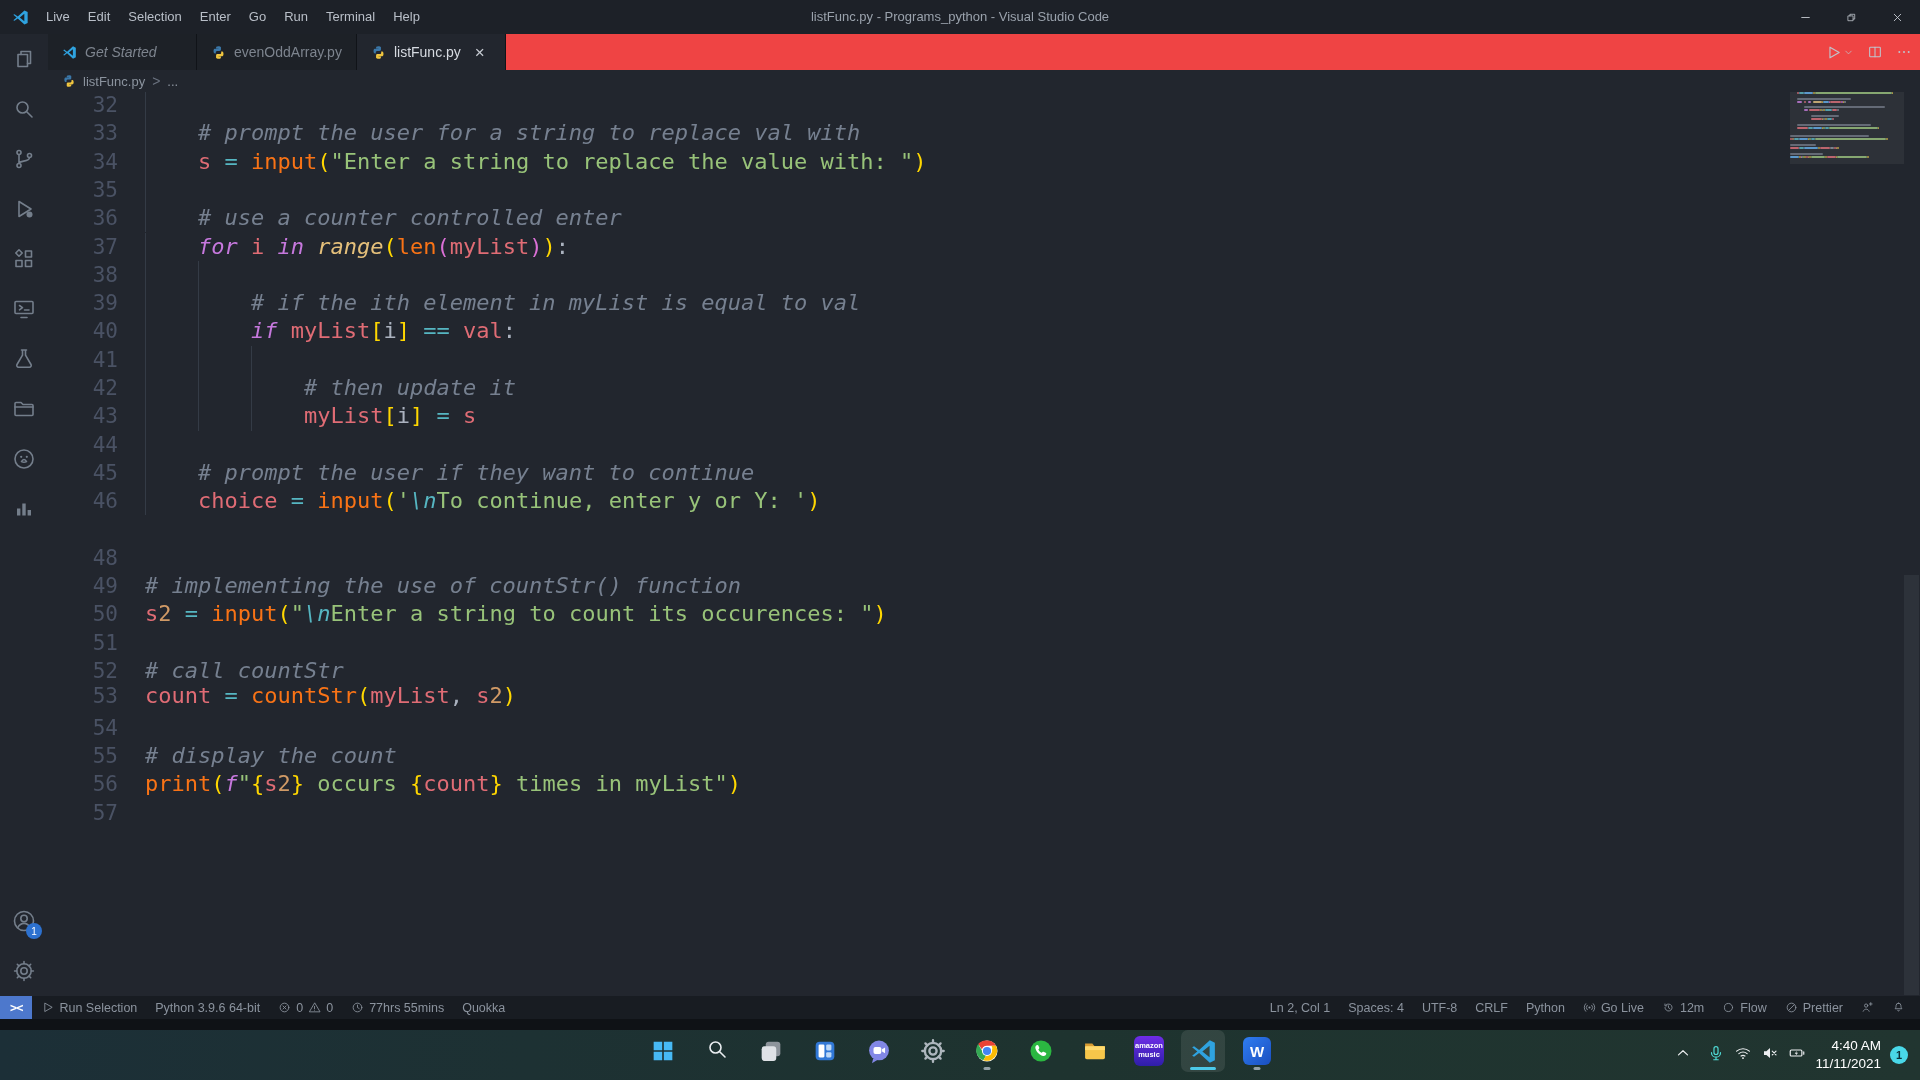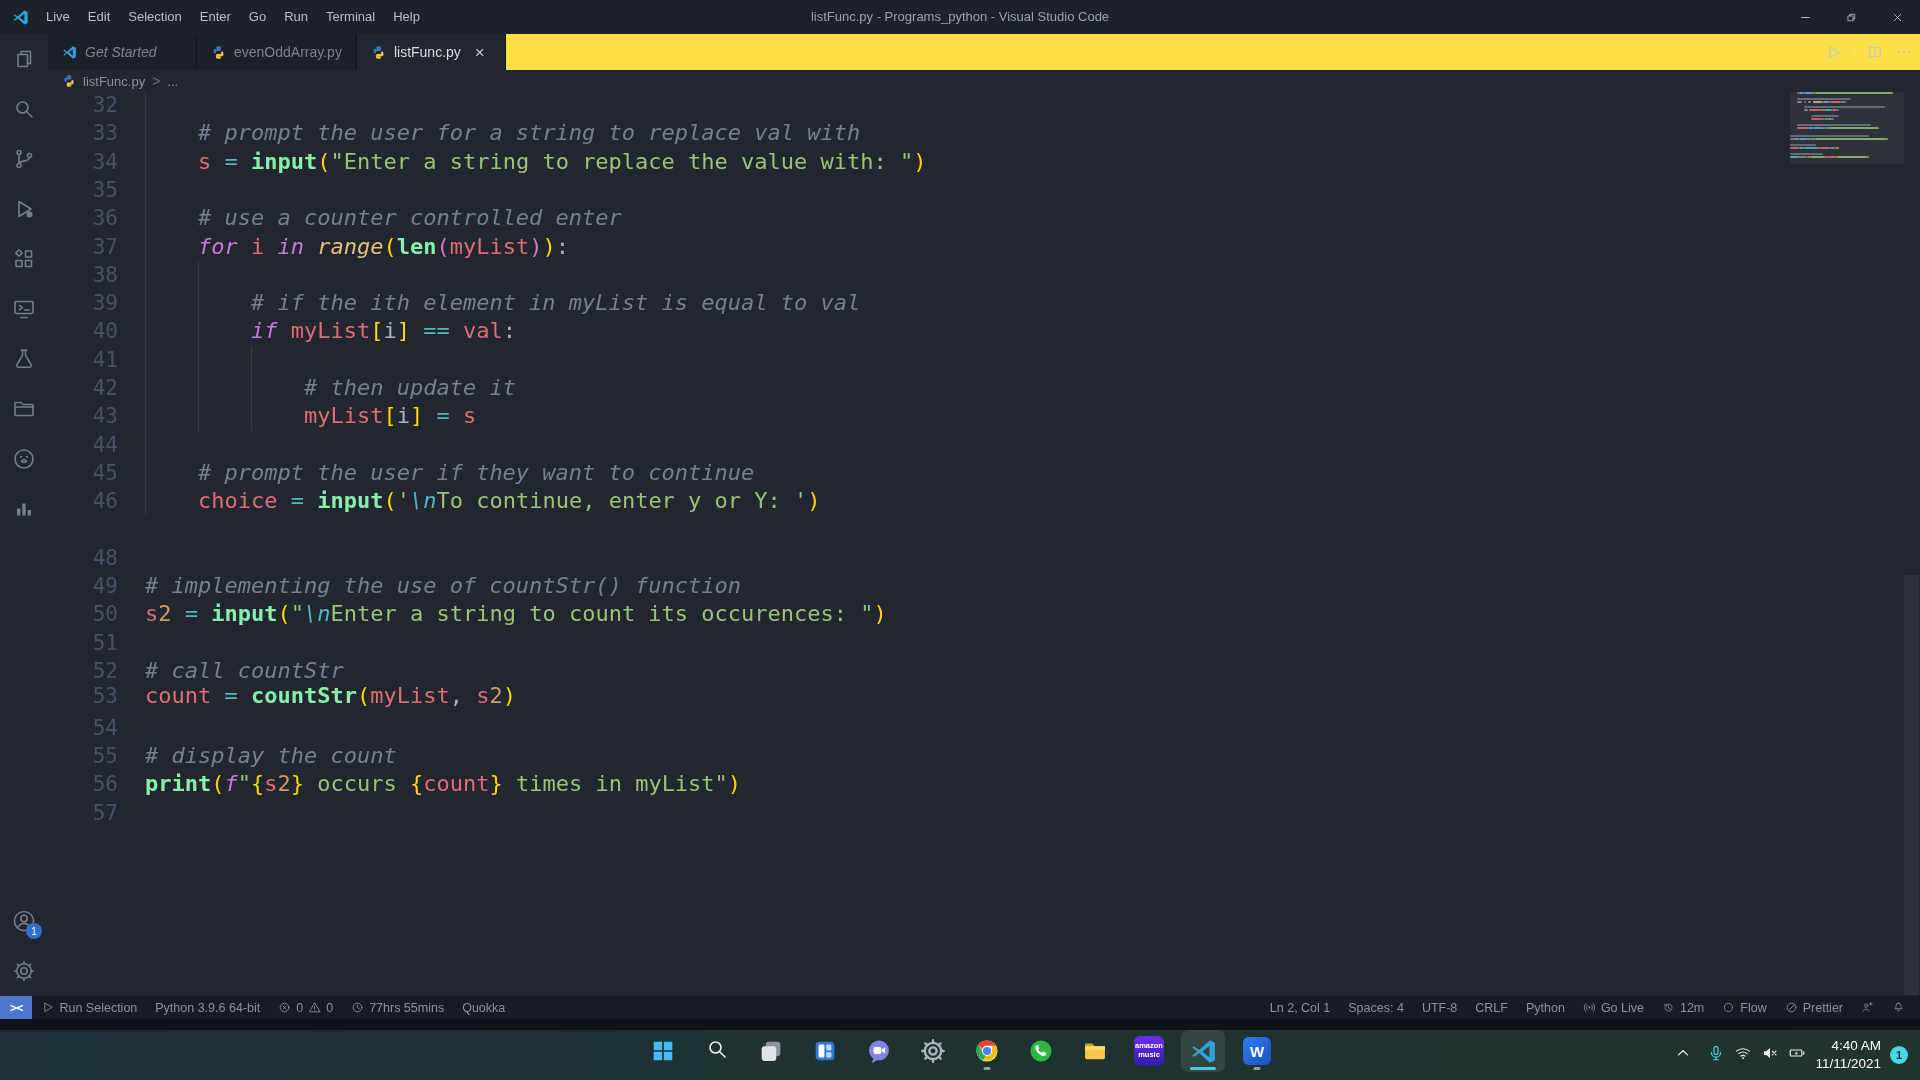--- a/index.html
+++ b/index.html
@@ -17,21 +17,21 @@
   .win-btn{width:46px;height:34px;display:flex;align-items:center;justify-content:center;color:#ccd2d9;}
 
   
   .activitybar{position:absolute;left:0;top:34px;width:48px;bottom:84px;background:#22262e;z-index:20;
                display:flex;flex-direction:column;justify-content:space-between;}
   .ab-item{height:50px;display:flex;align-items:center;justify-content:center;color:#747e8b;position:relative;}
   .ab-badge{position:absolute;right:6px;bottom:7px;min-width:16px;height:16px;border-radius:8px;background:#2d71cf;
             color:#fff;font-size:10px;display:flex;align-items:center;justify-content:center;}
 
   
-  .tabstrip{position:absolute;left:48px;top:34px;right:0;height:36px;background:#fde047;display:flex;z-index:25;}
+  .tabstrip{position:absolute;left:48px;top:34px;right:0;height:36px;background:#ef4444;display:flex;z-index:25;}
   .tabs{display:flex;height:36px;}
   .tab{display:flex;align-items:center;gap:8px;padding:0 14px;background:#1d2127;border-right:1px solid #101318;
        font-size:14px;color:#7d848e;min-width:120px;}
   .tab.active{background:#22262e;color:#d6dae1;}
   .tab-label.it{font-style:italic;}
   .tab-close{font-size:17px;line-height:1;color:#c7ccd3;margin-left:6px;}
   .editor-actions{position:absolute;right:8px;top:0;height:36px;display:flex;align-items:center;gap:13px;color:#bfc5cd;}
   .ea-run{display:flex;align-items:center;gap:1px;}
 
   
@@ -40,21 +40,21 @@
   .bc-sep{color:#6b7380;font-size:14px;}
 
   
   .code-area{position:absolute;left:0;top:91px;right:0;height:905px;z-index:5;}
   .code-line{position:absolute;left:0;right:0;height:28.3px;line-height:28.4px;white-space:pre;
              font-family:"DejaVu Sans Mono",monospace;font-size:22px;}
   .ln{position:absolute;left:0;top:0;width:118px;text-align:right;color:#4a5264;font-size:21px;}
   .lc{position:absolute;left:145px;top:0;}
   .guide{position:absolute;top:0;bottom:0;width:1px;background:#343b46;}
   .tk-p{color:#abb2bf;} .tk-c{color:#768090;font-style:italic;} .tk-k{color:#c678dd;font-style:italic;}
-  .tk-v{color:#e06c75;} .tk-f{color:#86efac;font-weight:bold;} .tk-s{color:#98c379;} .tk-e{color:#56b6c2;font-style:italic;}
+  .tk-v{color:#e06c75;} .tk-f{color:#f97316;} .tk-s{color:#98c379;} .tk-e{color:#56b6c2;font-style:italic;}
   .tk-o{color:#56b6c2;} .tk-nm{color:#d19a66;} .tk-b1{color:#ffd700;} .tk-b2{color:#da70d6;}
   .tk-bi{color:#e5c07b;font-style:italic;}
 
   
   .minimap{position:absolute;right:16px;top:86px;width:114px;height:160px;z-index:6;}
   .mm-bar{position:absolute;height:2px;border-radius:1px;opacity:.8;}
   .mm-view{position:absolute;right:16px;top:86px;width:114px;height:78px;background:rgba(255,255,255,.05);z-index:7;}
   .scroll-slider{position:absolute;right:1px;top:575px;width:15px;height:420px;background:rgba(121,128,140,.13);z-index:8;}
 
   

